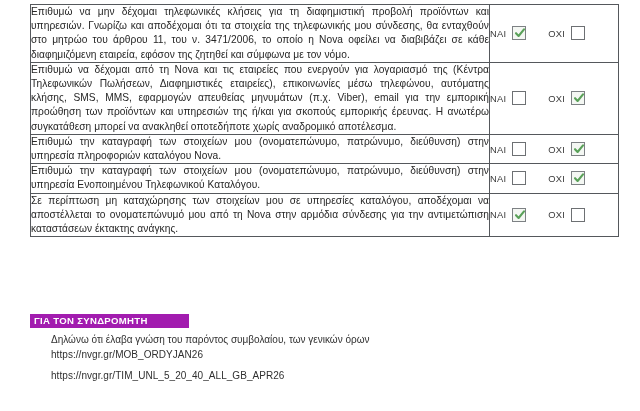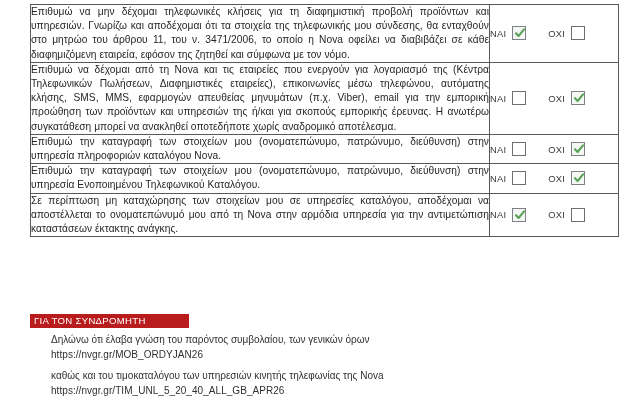--- a/index.html
+++ b/index.html
@@ -102,24 +102,24 @@
     display: block;
   }
 
   
   .sub-header {
     position: absolute;
     left: 30px;
     top: 314px;
     width: 159px;
     height: 14px;
-    background: #b91c1c;
+    background: #a21caf;
     color: #ffffff;
     font-size: 9.6px;
-    font-weight: normal;
+    font-weight: bold;
     letter-spacing: 0.3px;
     line-height: 14px;
     padding-left: 4px;
     box-sizing: border-box;
   }
 
   .declaration {
     position: absolute;
     left: 30px;
     top: 333px;
@@ -215,21 +215,21 @@
                 <svg class="tick" viewBox="0 0 12 12">
                     <path d="M2 6.2 L4.6 9 L10 2.4" fill="none" stroke="#5aa159" stroke-width="2.1" stroke-linecap="round" stroke-linejoin="round"></path>
                   </svg>
               </span>
             </div>
           </div>
         </td>
       </tr>
 
       <tr>
-        <td class="cell-text">Σε περίπτωση μη καταχώρησης των στοιχείων μου σε υπηρεσίες καταλόγου, αποδέχομαι να αποστέλλεται το ονοματεπώνυμό μου από τη Nova στην αρμόδια υπηρεσία για την αντιμετώπιση καταστάσεων έκτακτης ανάγκης.</td>
+        <td class="cell-text">Σε περίπτωση μη καταχώρησης των στοιχείων μου σε υπηρεσίες καταλόγου, αποδέχομαι να αποστέλλεται το ονοματεπώνυμό μου από τη Nova στην αρμόδια σύνδεσης για την αντιμετώπιση καταστάσεων έκτακτης ανάγκης.</td>
         <td class="cell-choice">
           <div class="choice-group">
             <div class="choice first">
               <span class="choice-label">ΝΑΙ</span>
               <span class="checkbox checked">
                 <svg class="tick" viewBox="0 0 12 12">
                     <path d="M2 6.2 L4.6 9 L10 2.4" fill="none" stroke="#5aa159" stroke-width="2.1" stroke-linecap="round" stroke-linejoin="round"></path>
                   </svg>
               </span>
             </div>
@@ -243,17 +243,16 @@
 
     </tbody>
   </table>
 
   <div class="sub-header">ΓΙΑ ΤΟΝ ΣΥΝΔΡΟΜΗΤΗ</div>
 
   <div class="declaration">
     <span class="decl-line">Δηλώνω ότι έλαβα γνώση του παρόντος συμβολαίου, των γενικών όρων</span>
     <span class="decl-url">https://nvgr.gr/MOB_ORDYJAN26</span>
     <div class="decl-gap"></div>
-    <span class="decl-line">καθώς και του τιμοκαταλόγου των υπηρεσιών κινητής τηλεφωνίας της Nova</span>
     <span class="decl-url">https://nvgr.gr/TIM_UNL_5_20_40_ALL_GB_APR26</span>
   </div>
 
 </div>
 
 </body></html>

